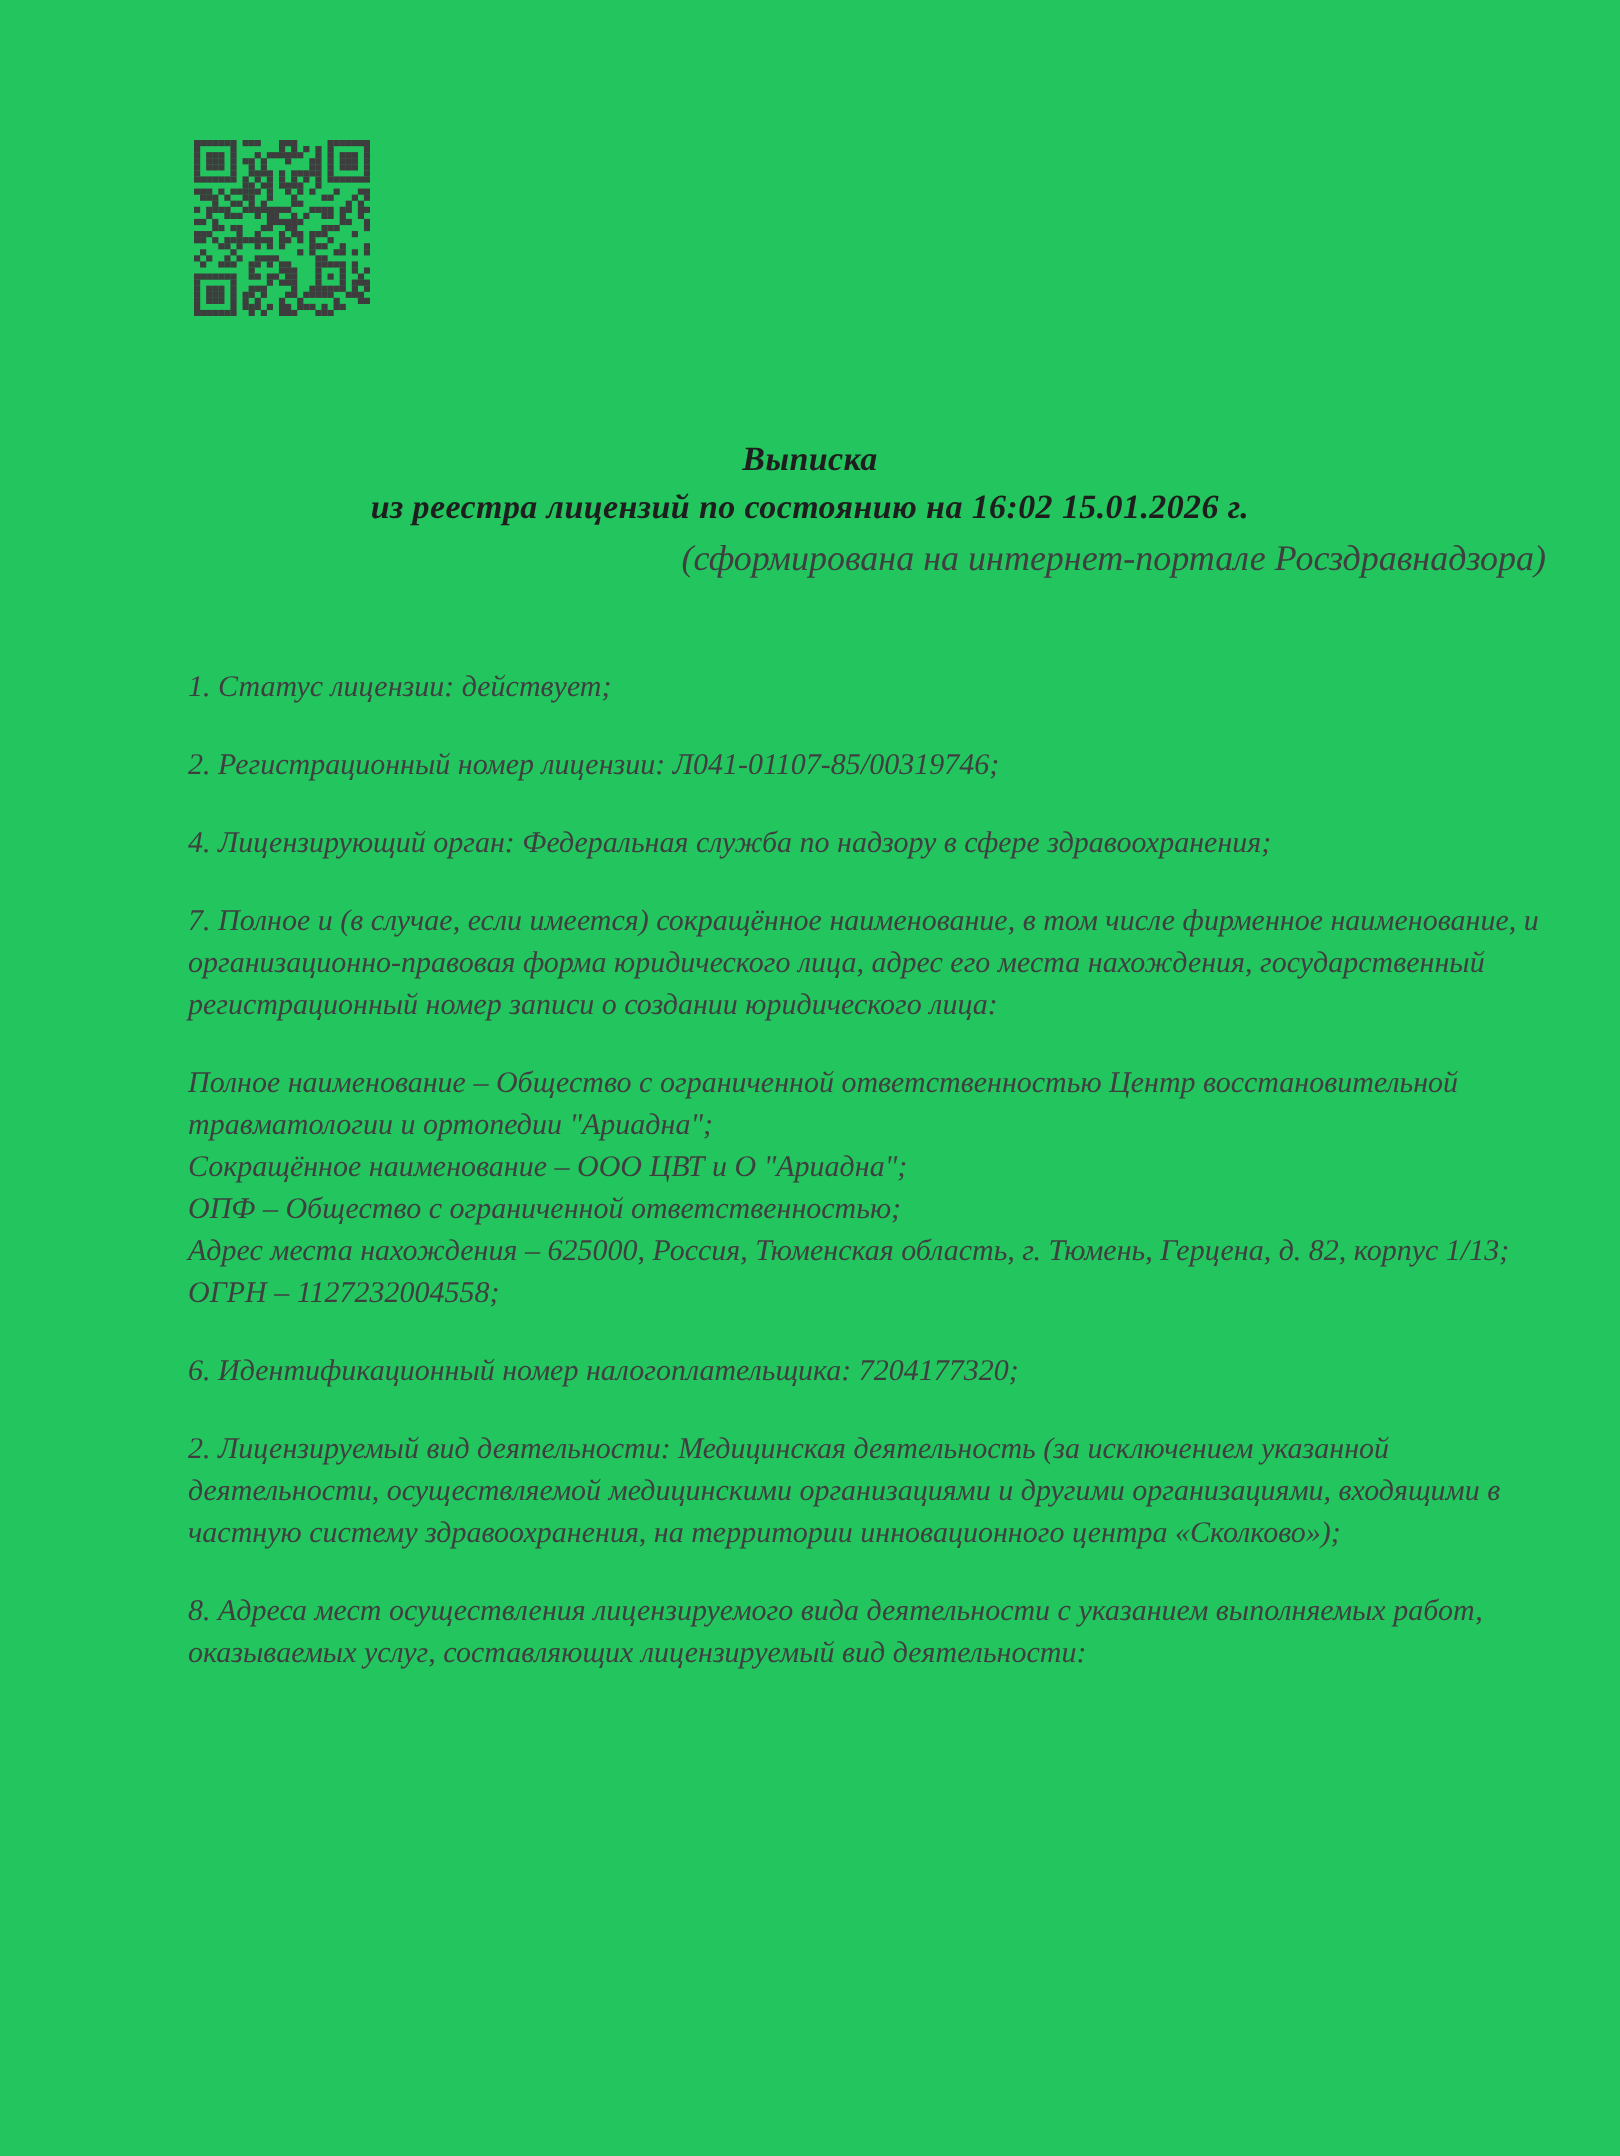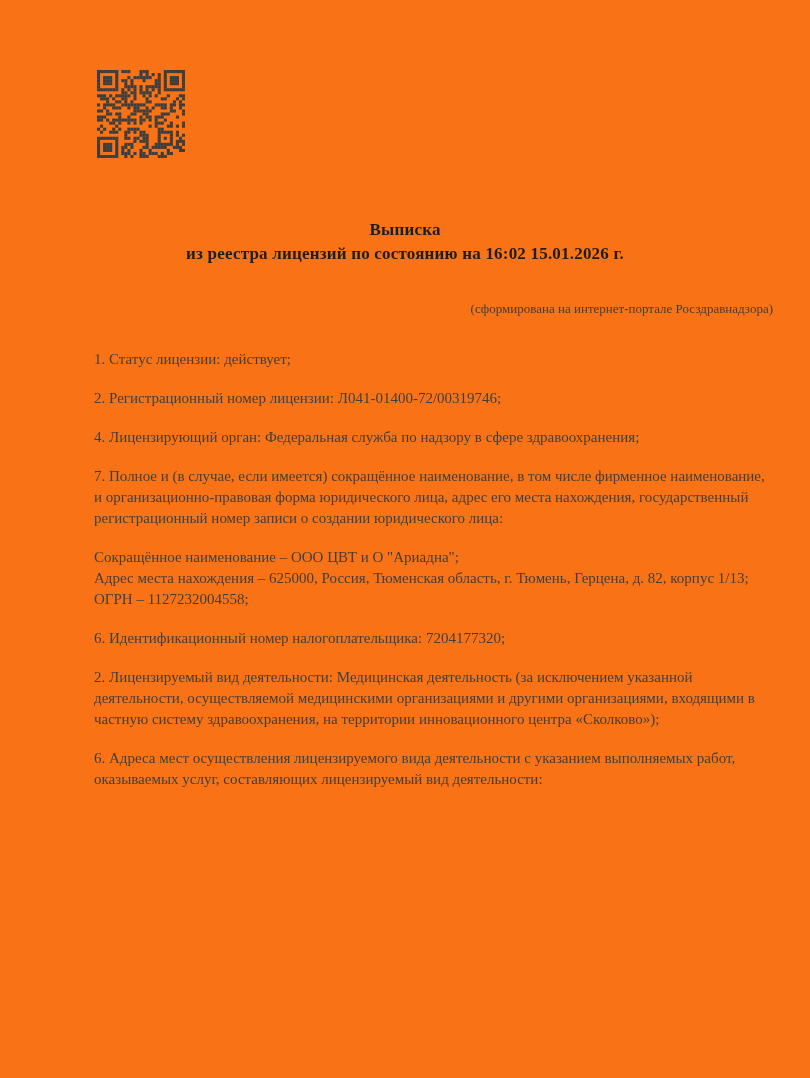--- a/index.html
+++ b/index.html
@@ -1,24 +1,25 @@
 <!DOCTYPE html>
 <html><head>
 <meta charset="utf-8">
 <style>
   * { box-sizing: border-box; }
   html, body { margin: 0; padding: 0; background: #ffffff; }
   .page {
     position: relative;
     width: 810px;
     height: 1078px;
-    background: #f97316;
+    background: #22c55e;
     font-family: "Liberation Serif", serif;
     color: #3f3f3f;
     overflow: hidden;
+    font-style: italic;
   }
   .qr {
     position: absolute;
     left: 97px;
     top: 70px;
     width: 88px;
     height: 88px;
   }
   .title-block {
     position: absolute;
@@ -27,36 +28,36 @@
     right: 0;
     text-align: center;
     font-weight: bold;
     font-size: 17px;
     line-height: 24px;
     color: #1e1e1e;
     letter-spacing: 0.2px;
   }
   .subtitle {
     position: absolute;
-    top: 301px;
+    top: 269px;
     right: 37px;
-    font-size: 13px;
+    font-size: 18px;
     color: #3f3f3f;
   }
   .doc-body {
     position: absolute;
     top: 334px;
     left: 94px;
     width: 679px;
     font-size: 15px;
     line-height: 21px;
     text-align: left;
   }
   .doc-body p { margin: 18px 0; }
-  .doc-body > :first-child { margin-top: 15px; }
+  .doc-body > :first-child { margin-top: 0; }
   .org-block { margin: 18px 0; }
   .org-block div { margin: 0; }
 </style>
 </head>
 <body>
 
 <div class="page">
 
   <div class="qr">
     <svg id="qr-svg" viewBox="0 0 88 88" width="88" height="88" fill="#3d3d3d">
@@ -464,28 +465,30 @@
 
   <div class="title-block">
     <div>Выписка</div>
     <div>из реестра лицензий по состоянию на 16:02 15.01.2026 г.</div>
   </div>
 
   <div class="subtitle">(сформирована на интернет-портале Росздравнадзора)</div>
 
   <div class="doc-body">
     <p>1. Статус лицензии: действует;</p>
-    <p>2. Регистрационный номер лицензии: Л041-01400-72/00319746;</p>
+    <p>2. Регистрационный номер лицензии: Л041-01107-85/00319746;</p>
     <p>4. Лицензирующий орган: Федеральная служба по надзору в сфере здравоохранения;</p>
     <p>7. Полное и (в случае, если имеется) сокращённое наименование, в том числе фирменное наименование, и организационно-правовая форма юридического лица, адрес его места нахождения, государственный регистрационный номер записи о создании юридического лица:</p>
 
     <div class="org-block">
+      <div>Полное наименование – Общество с ограниченной ответственностью Центр восстановительной травматологии и ортопедии "Ариадна";</div>
       <div>Сокращённое наименование – ООО ЦВТ и О "Ариадна";</div>
+      <div>ОПФ – Общество с ограниченной ответственностью;</div>
       <div>Адрес места нахождения – 625000, Россия, Тюменская область, г. Тюмень, Герцена, д. 82, корпус 1/13;</div>
       <div>ОГРН – 1127232004558;</div>
     </div>
 
     <p>6. Идентификационный номер налогоплательщика: 7204177320;</p>
     <p>2. Лицензируемый вид деятельности: Медицинская деятельность (за исключением указанной деятельности, осуществляемой медицинскими организациями и другими организациями, входящими в частную систему здравоохранения, на территории инновационного центра «Сколково»);</p>
-    <p>6. Адреса мест осуществления лицензируемого вида деятельности с указанием выполняемых работ, оказываемых услуг, составляющих лицензируемый вид деятельности:</p>
+    <p>8. Адреса мест осуществления лицензируемого вида деятельности с указанием выполняемых работ, оказываемых услуг, составляющих лицензируемый вид деятельности:</p>
   </div>
 
 </div>
 
 </body></html>

